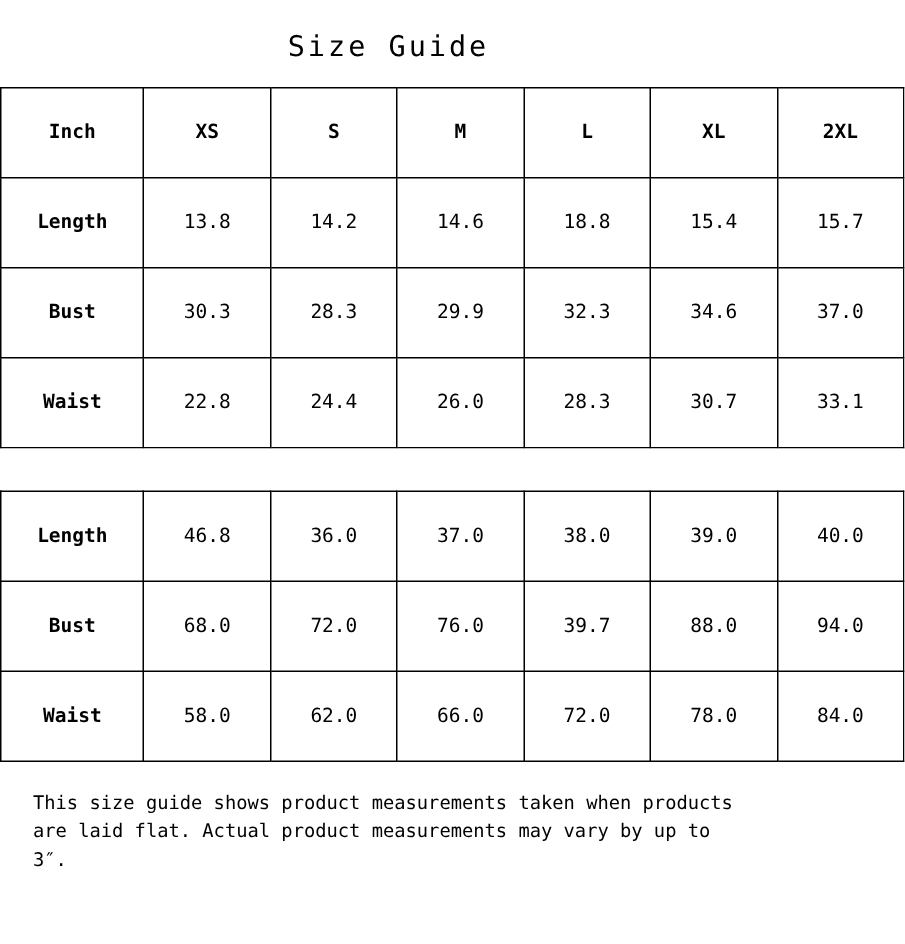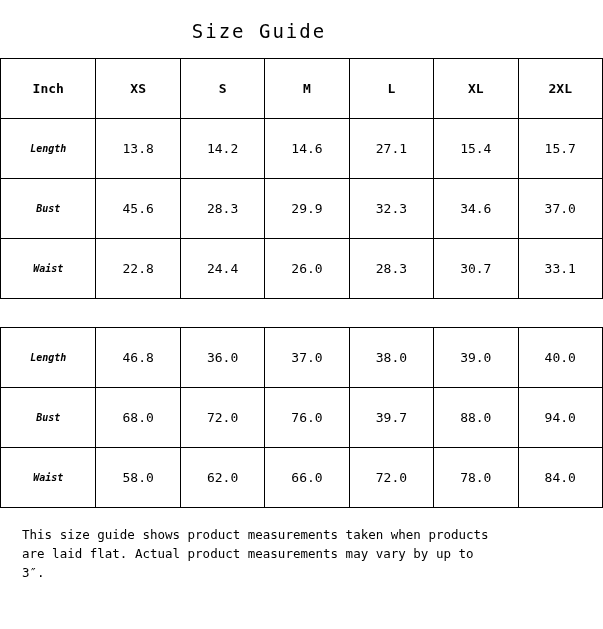--- a/index.html
+++ b/index.html
@@ -46,22 +46,21 @@
     font-size: 13px;
     font-family: "DejaVu Sans Mono", monospace;
     margin-left: 24px;
   }
   table.size-table td.hdr {
     font-weight: bold;
     font-size: 13px;
   }
   table.size-table td.rowhdr {
     font-weight: bold;
-    font-size: 10px;
-    font-style: italic;
+    font-size: 13px;
   }
   table.size-table td.unit {
     font-weight: bold;
     font-size: 13px;
   }
   table.size-table col.c0 { width: 95px; }
   table.size-table col.cx { width: 84px; }
   .spacer {
     height: 28px;
     width: 603px;
@@ -102,27 +101,27 @@
         <td class="hdr">M</td>
         <td class="hdr">L</td>
         <td class="hdr">XL</td>
         <td class="hdr">2XL</td>
       </tr>
       <tr>
         <td class="rowhdr">Length</td>
         <td>13.8</td>
         <td>14.2</td>
         <td>14.6</td>
-        <td>27.1</td>
+        <td>18.8</td>
         <td>15.4</td>
         <td>15.7</td>
       </tr>
       <tr>
         <td class="rowhdr">Bust</td>
-        <td>45.6</td>
+        <td>30.3</td>
         <td>28.3</td>
         <td>29.9</td>
         <td>32.3</td>
         <td>34.6</td>
         <td>37.0</td>
       </tr>
       <tr>
         <td class="rowhdr">Waist</td>
         <td>22.8</td>
         <td>24.4</td>

